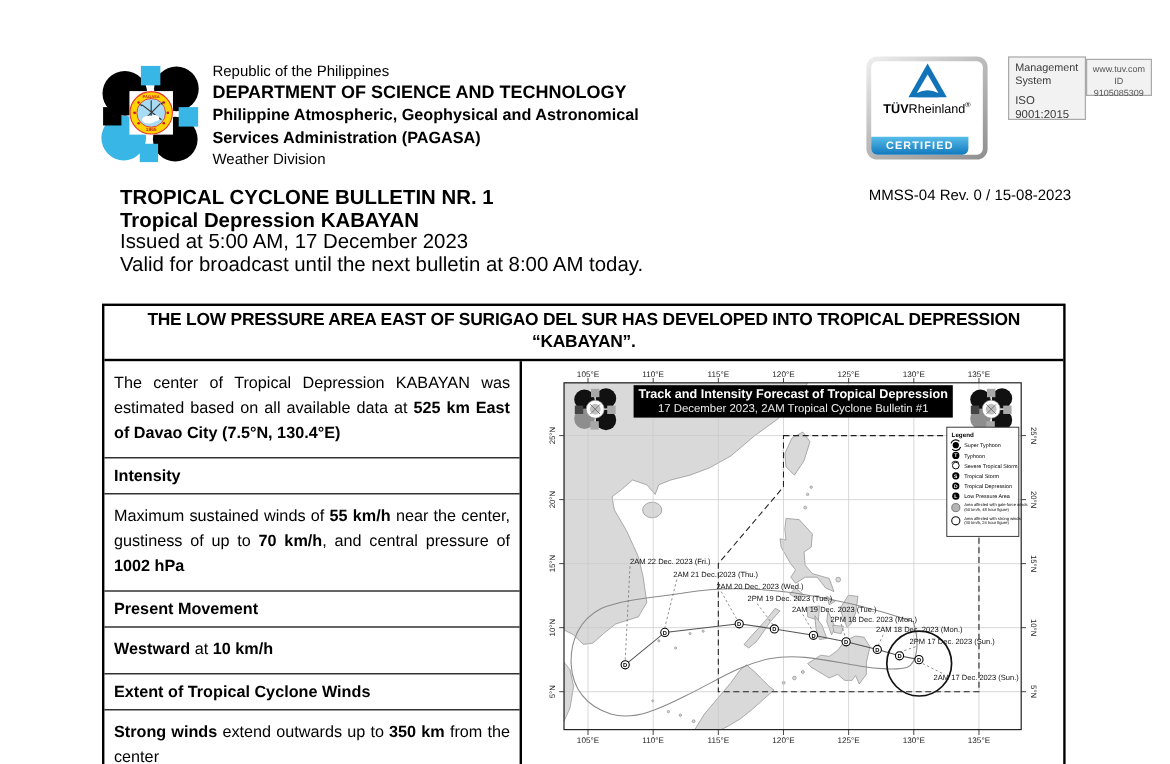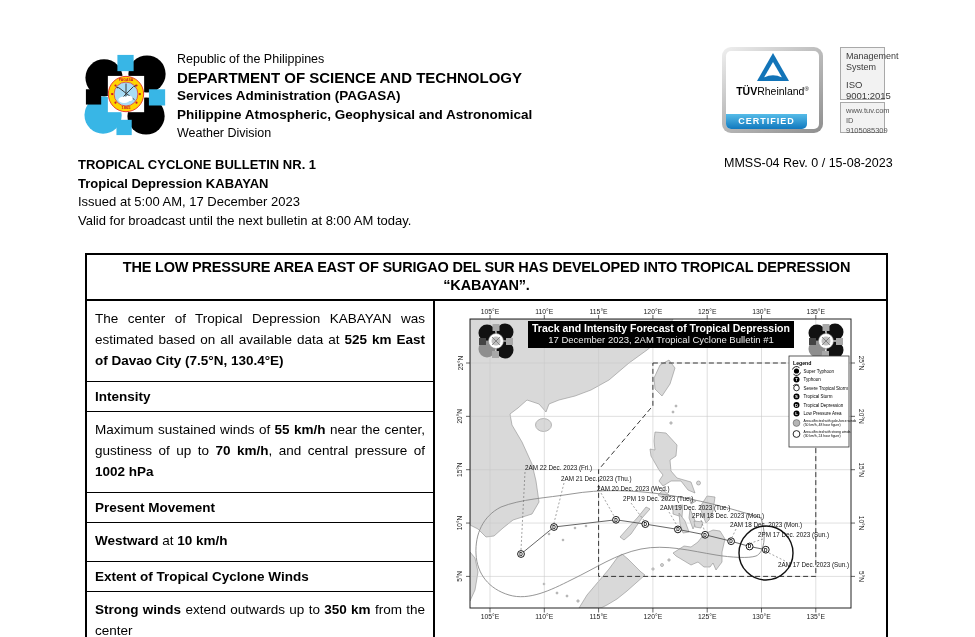--- a/index.html
+++ b/index.html
@@ -17,29 +17,29 @@
   
   #tuv{left:722px;top:47px;width:183px;height:88px;display:flex;}
   .tuv-left{width:101px;height:86px;border-radius:9px;box-sizing:border-box;padding:4px;
             background:linear-gradient(145deg,#f0f0f0 0%,#bdbdbd 45%,#8f8f8f 100%);}
   .tuv-left-in{background:#fff;border-radius:5px;width:100%;height:100%;position:relative;
                display:flex;flex-direction:column;align-items:center;}
   .tuv-name{font-size:10.5px;margin-top:1px;white-space:nowrap;}
   .tuv-band{position:absolute;left:0;right:12px;bottom:0;height:15px;border-radius:0 0 5px 5px;
             background:linear-gradient(#56bce8,#1178be);color:#fff;font-weight:bold;font-size:9px;
             letter-spacing:1px;text-align:center;line-height:15px;}
-  .tuv-right{width:60px;margin-left:2px;height:86px;box-sizing:border-box;display:flex;flex-direction:column;padding-left:15px;}
+  .tuv-right{width:60px;margin-left:2px;height:86px;box-sizing:border-box;display:flex;padding-left:15px;}
   .tuv-box{background:#f2f2f2;border:1px solid #a9a9a9;box-sizing:border-box;padding:3px 5px;color:#3a3a3a;}
   .tuv-box.top{height:53px;font-size:9px;line-height:11px;}
-  .tuv-box.bot{height:31px;margin-top:2px;font-size:7.5px;line-height:10px;color:#555;}
+  .tuv-box.bot{height:31px;margin-top:2px;font-size:7.5px;line-height:10px;color:#555;text-align:center;}
   .iso{margin-top:6px;font-size:9.5px;}
   #doc-code{left:724px;top:156px;font-size:12.5px;}
 
   
-  #title-block{left:78px;top:156px;font-size:13px;line-height:18.5px;}
+  #title-block{left:100px;top:156px;font-size:17px;line-height:18.5px;}
 
   
   #tbl{left:85px;top:253px;width:803px;border:2px solid #000;box-sizing:border-box;background:#fff;}
   #headline{border-bottom:2px solid #000;font-weight:bold;font-size:14.5px;letter-spacing:-0.2px;
             text-align:center;padding:3px 24px 5px;line-height:18px;}
   #cols{display:flex;}
   #left-col{width:352px;box-sizing:border-box;border-right:2px solid #000;}
   .lrow{border-bottom:1.5px solid #000;font-size:13.5px;line-height:21px;}
   .lrow.head{font-weight:bold;padding:4px 8px;}
   .lrow.body{padding:7px 8px 10px;text-align:justify;}
@@ -76,22 +76,22 @@
     <path d="M36,38 L53,51 M52,37 L37,52 M44,34 L44,49" stroke="#333" stroke-width="1" fill="none"></path>
     <path d="M52,37 l2.5,-2 l-1,3 z M36,38 l-3,-1 l2.8,2.4 z" fill="#333"></path>
     <ellipse cx="42" cy="51" rx="6" ry="3.4" fill="#fff"></ellipse>
     <ellipse cx="47" cy="49.6" rx="4" ry="2.8" fill="#fff"></ellipse>
   </svg>
 </div>
 
 <div class="abs" id="hdr-text">
   <div>Republic of the Philippines</div>
   <div class="dept">DEPARTMENT OF SCIENCE AND TECHNOLOGY</div>
+  <div class="agency">Philippine Atmospheric, Geophysical and Astronomical</div>
   <div class="agency">Services Administration (PAGASA)</div>
-  <div class="agency">Philippine Atmospheric, Geophysical and Astronomical</div>
   <div>Weather Division</div>
 </div>
 
 <div class="abs" id="tuv">
   <div class="tuv-left">
     <div class="tuv-left-in">
       <svg width="36" height="33" viewBox="0 0 36 33">
         <path d="M18,2 L34,30 L2,30 Z" fill="#1274b8"></path>
         <path d="M18,11 L27,26.5 L9,26.5 Z" fill="#fff"></path>
         <path d="M9,26.5 Q18,22 27,26.5 L27,30 L9,30 Z" fill="#1274b8"></path>

